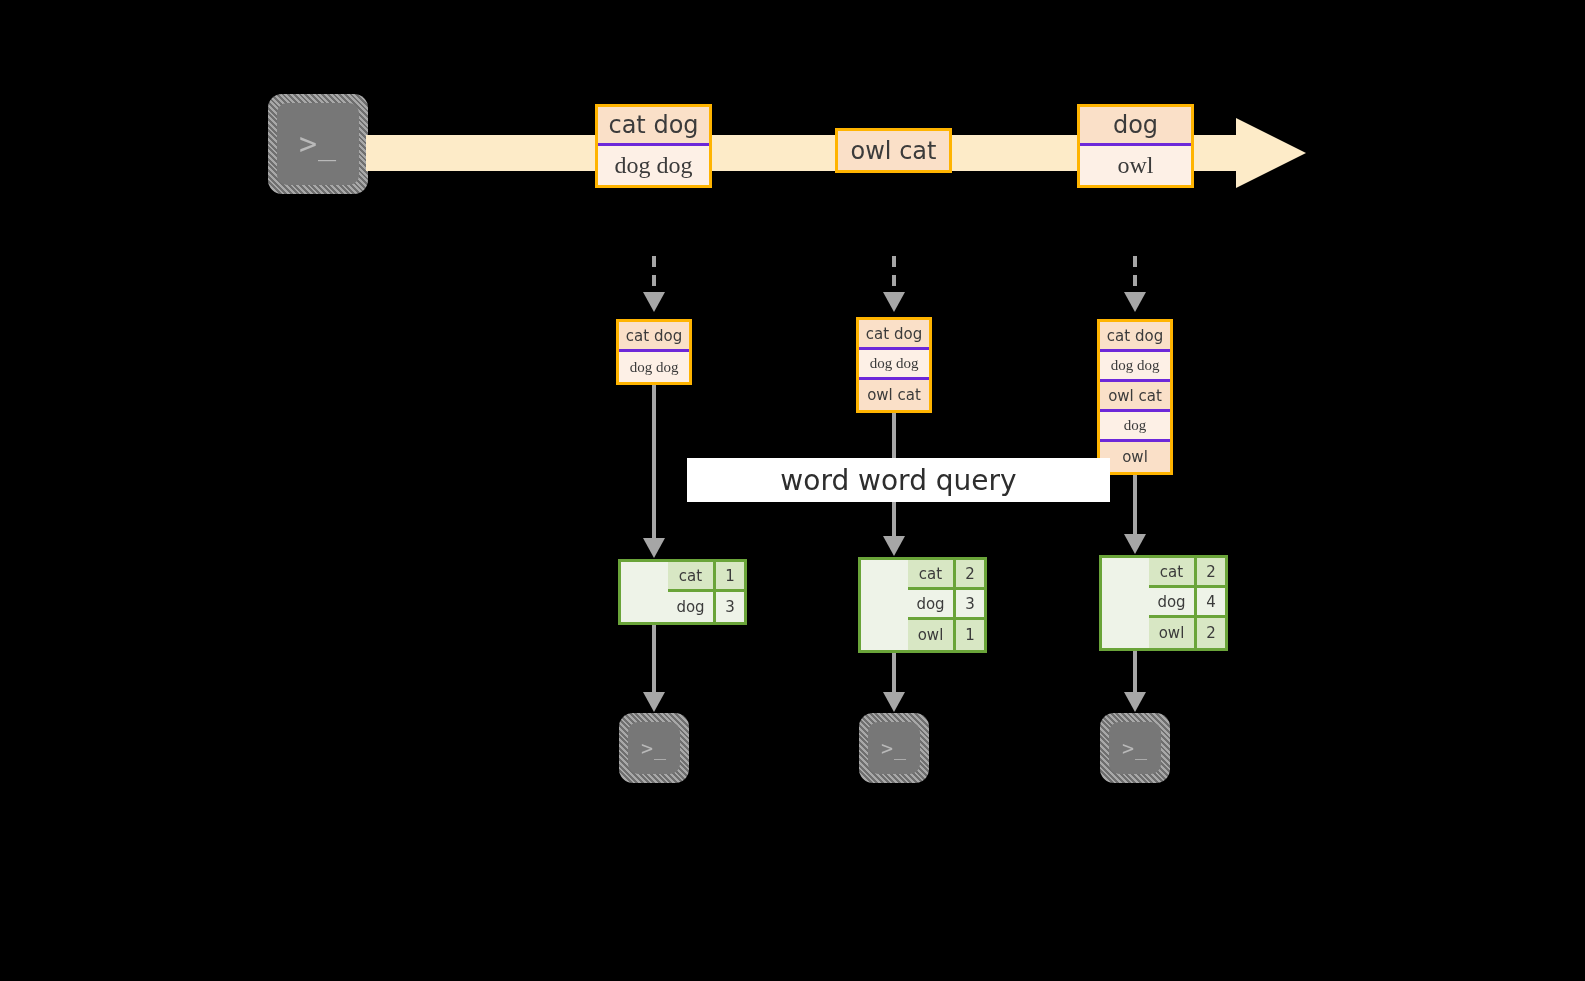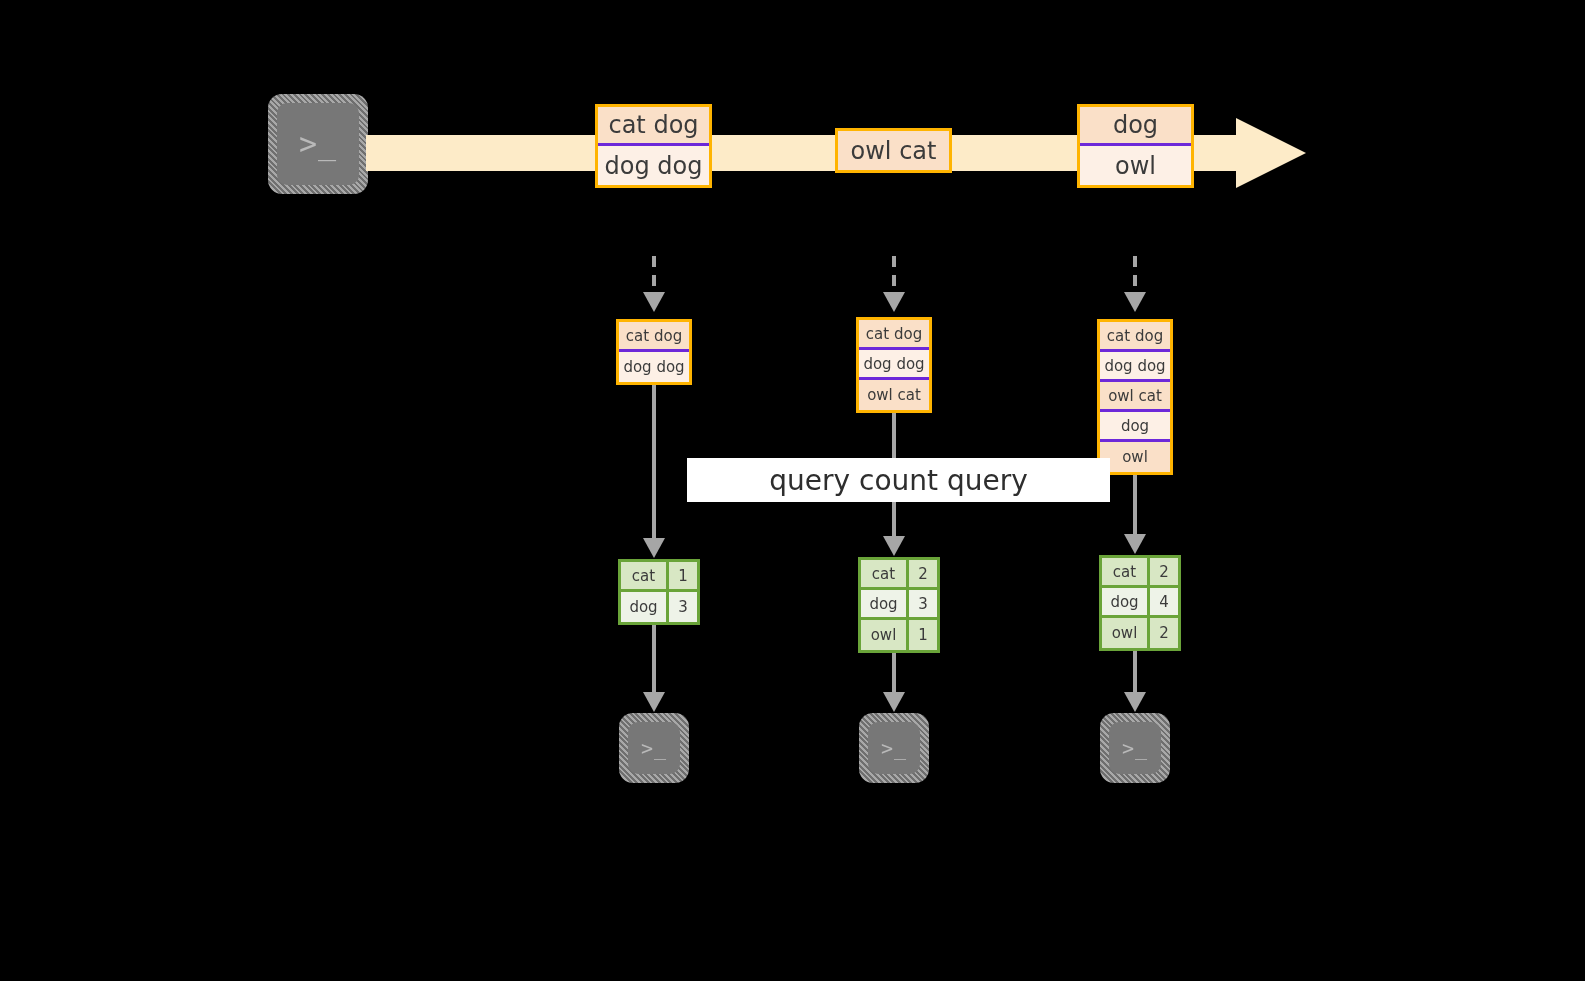--- a/index.html
+++ b/index.html
@@ -91,34 +91,35 @@
   .msgbox .row {
     box-sizing: border-box;
     display: flex;
     align-items: center;
     justify-content: center;
     color: #3b3b3b;
     border-bottom: 3px solid #6d28d9;
     background: #fae0c8;
   }
   .msgbox .row:last-child { border-bottom: none; }
-  .msgbox .row.alt { background: #fdf0e6; }
+  .msgbox .row.alt { background: #fdf0e6; font-family: Liberation Serif, serif; }
 
   
   .msgbox.lvl-stream .row { font-size: 24px; height: 39px; }
   
   .msgbox.lvl-stack .row { font-size: 15px; height: 30px; }
 
   
   .restable {
     position: absolute;
     box-sizing: border-box;
     border: 3px solid #6aa439;
     z-index: 3;
     background: #eef3e8;
+    padding-left: 47px;
   }
   .restable .trow {
     display: flex;
     box-sizing: border-box;
     height: 30px;
     border-bottom: 3px solid #6aa439;
     background: #d8e7c4;
   }
   .restable .trow:last-child { border-bottom: none; }
   .restable .trow.alt { background: #eef3e8; }
@@ -306,16 +307,16 @@
   <div class="vhead" style="left:1124px; top:692px;"></div>
 
   <div class="terminal small" style="left:1100px; top:713px;">
     <div class="hatch"></div>
     <div class="inner">
       <span class="prompt">&gt;_</span>
     </div>
   </div>
 
   <div class="banner">
-    <span class="banner-label">query count query</span>
+    <span class="banner-label">word word query</span>
   </div>
 
 </div>
 
 </body></html>

